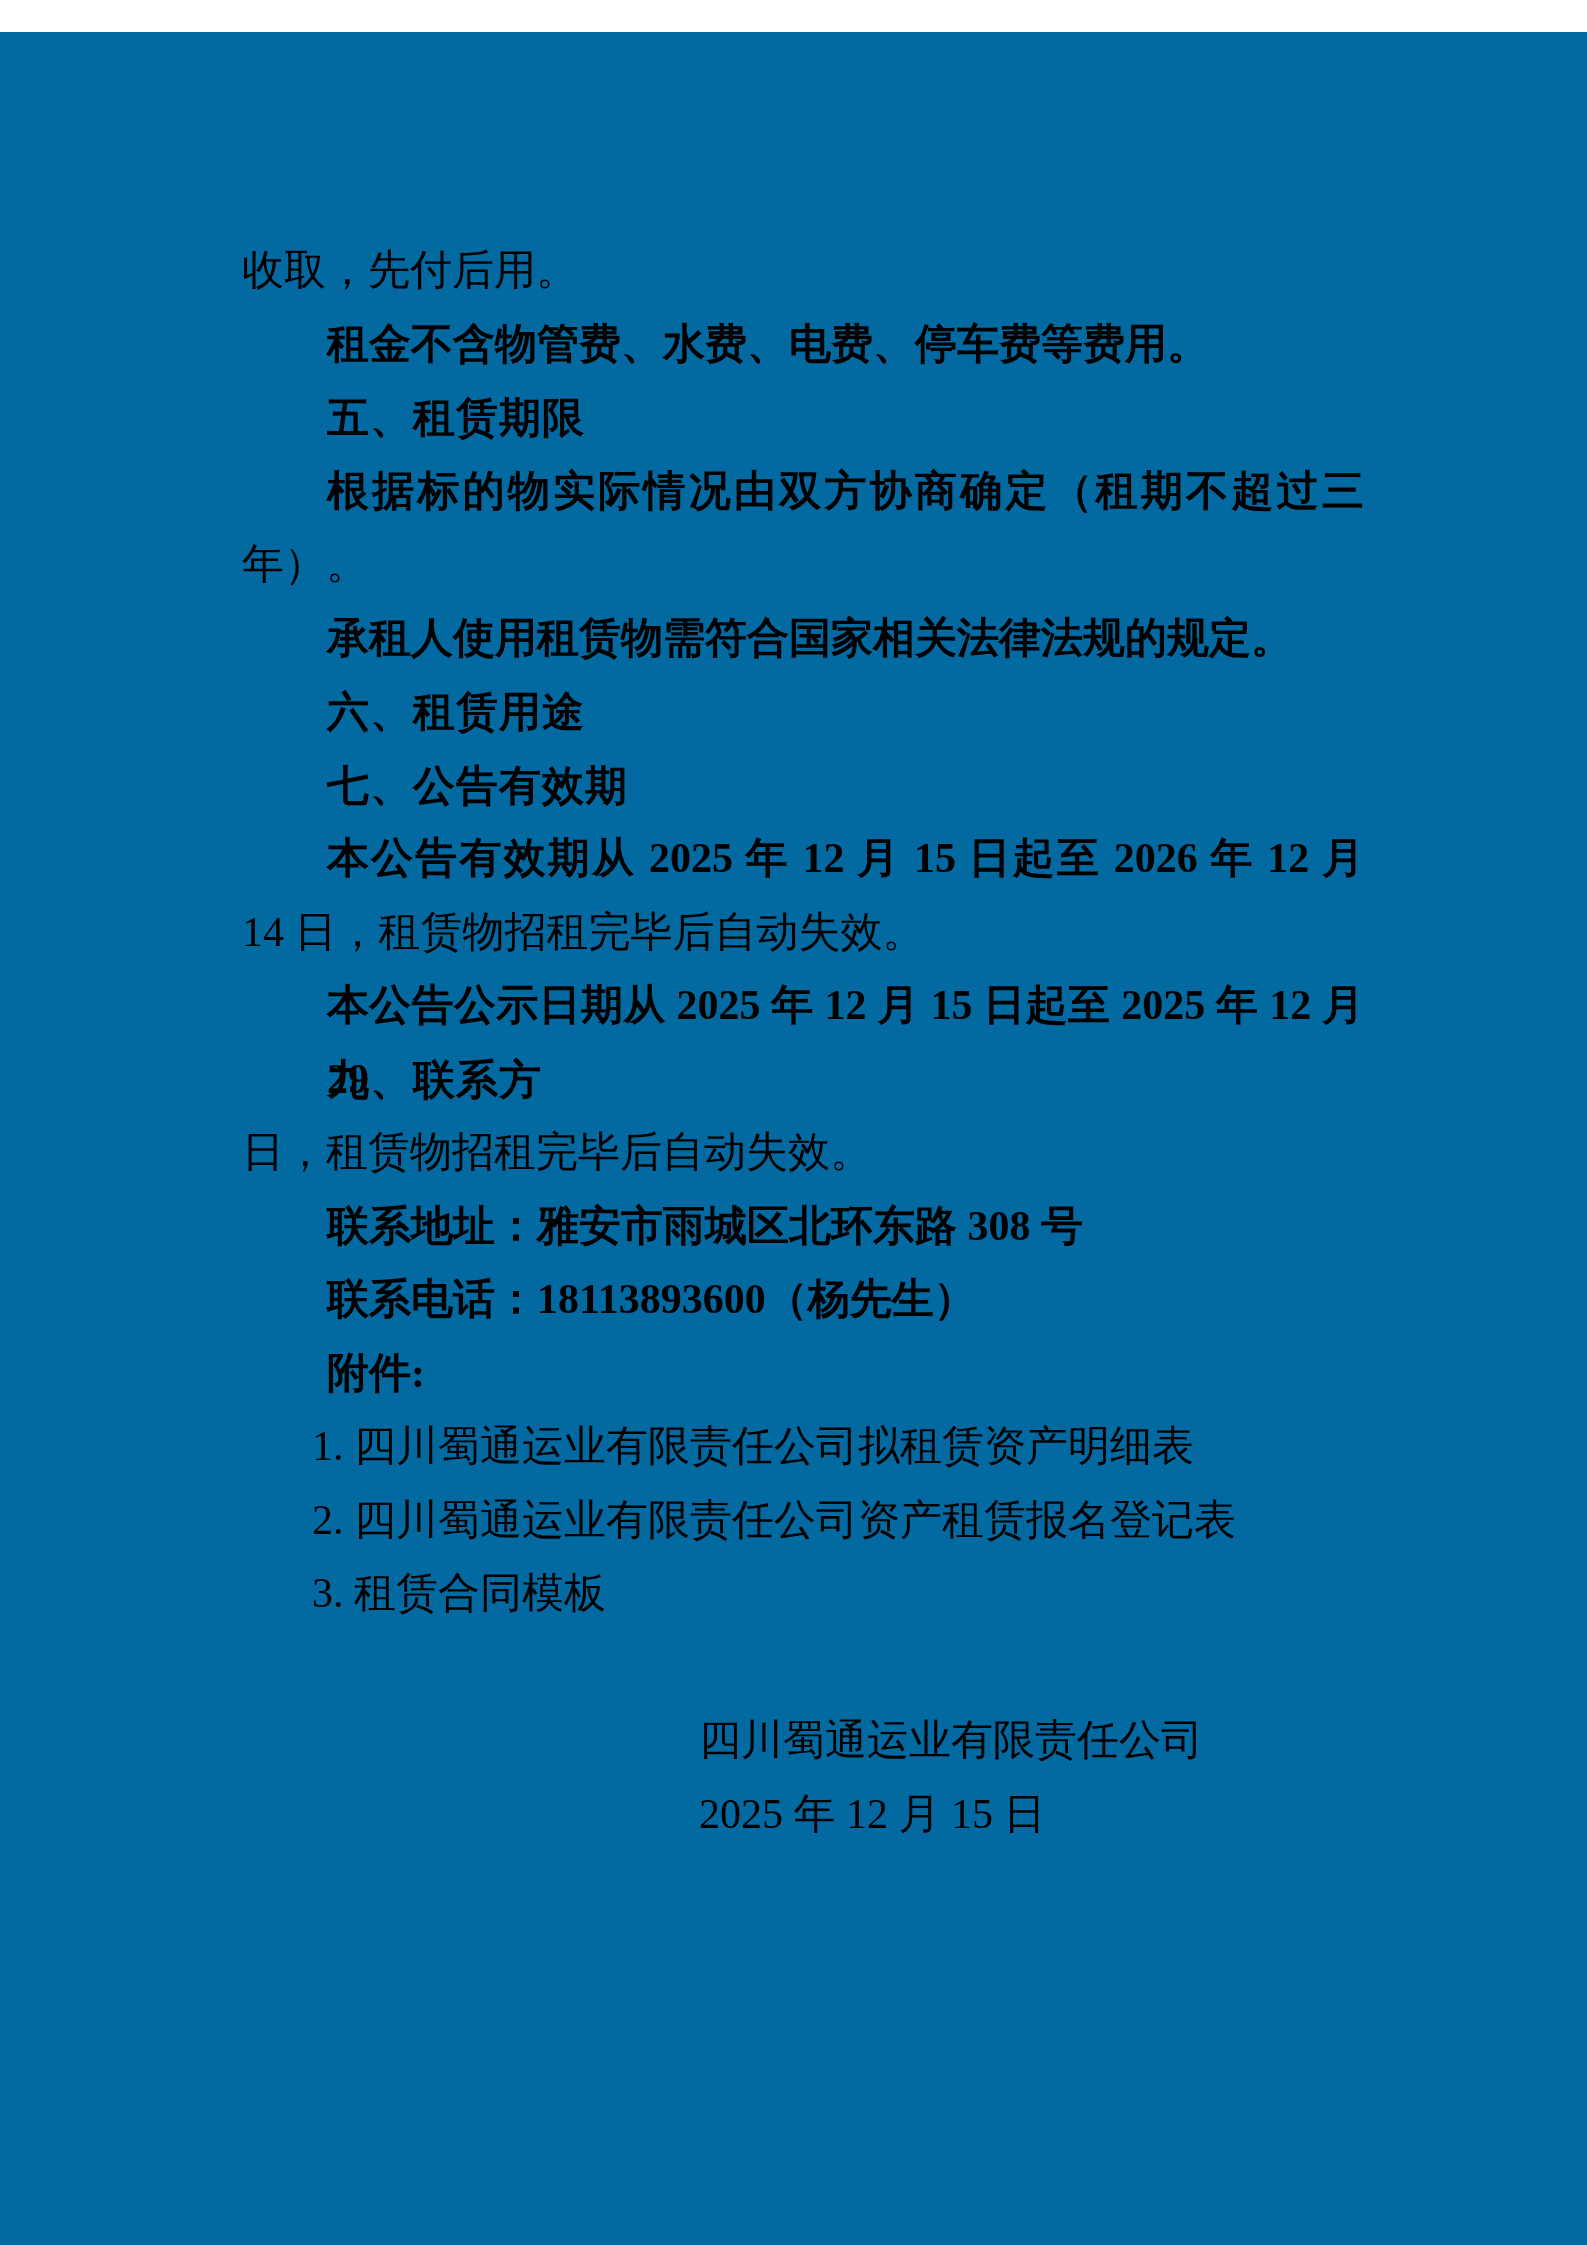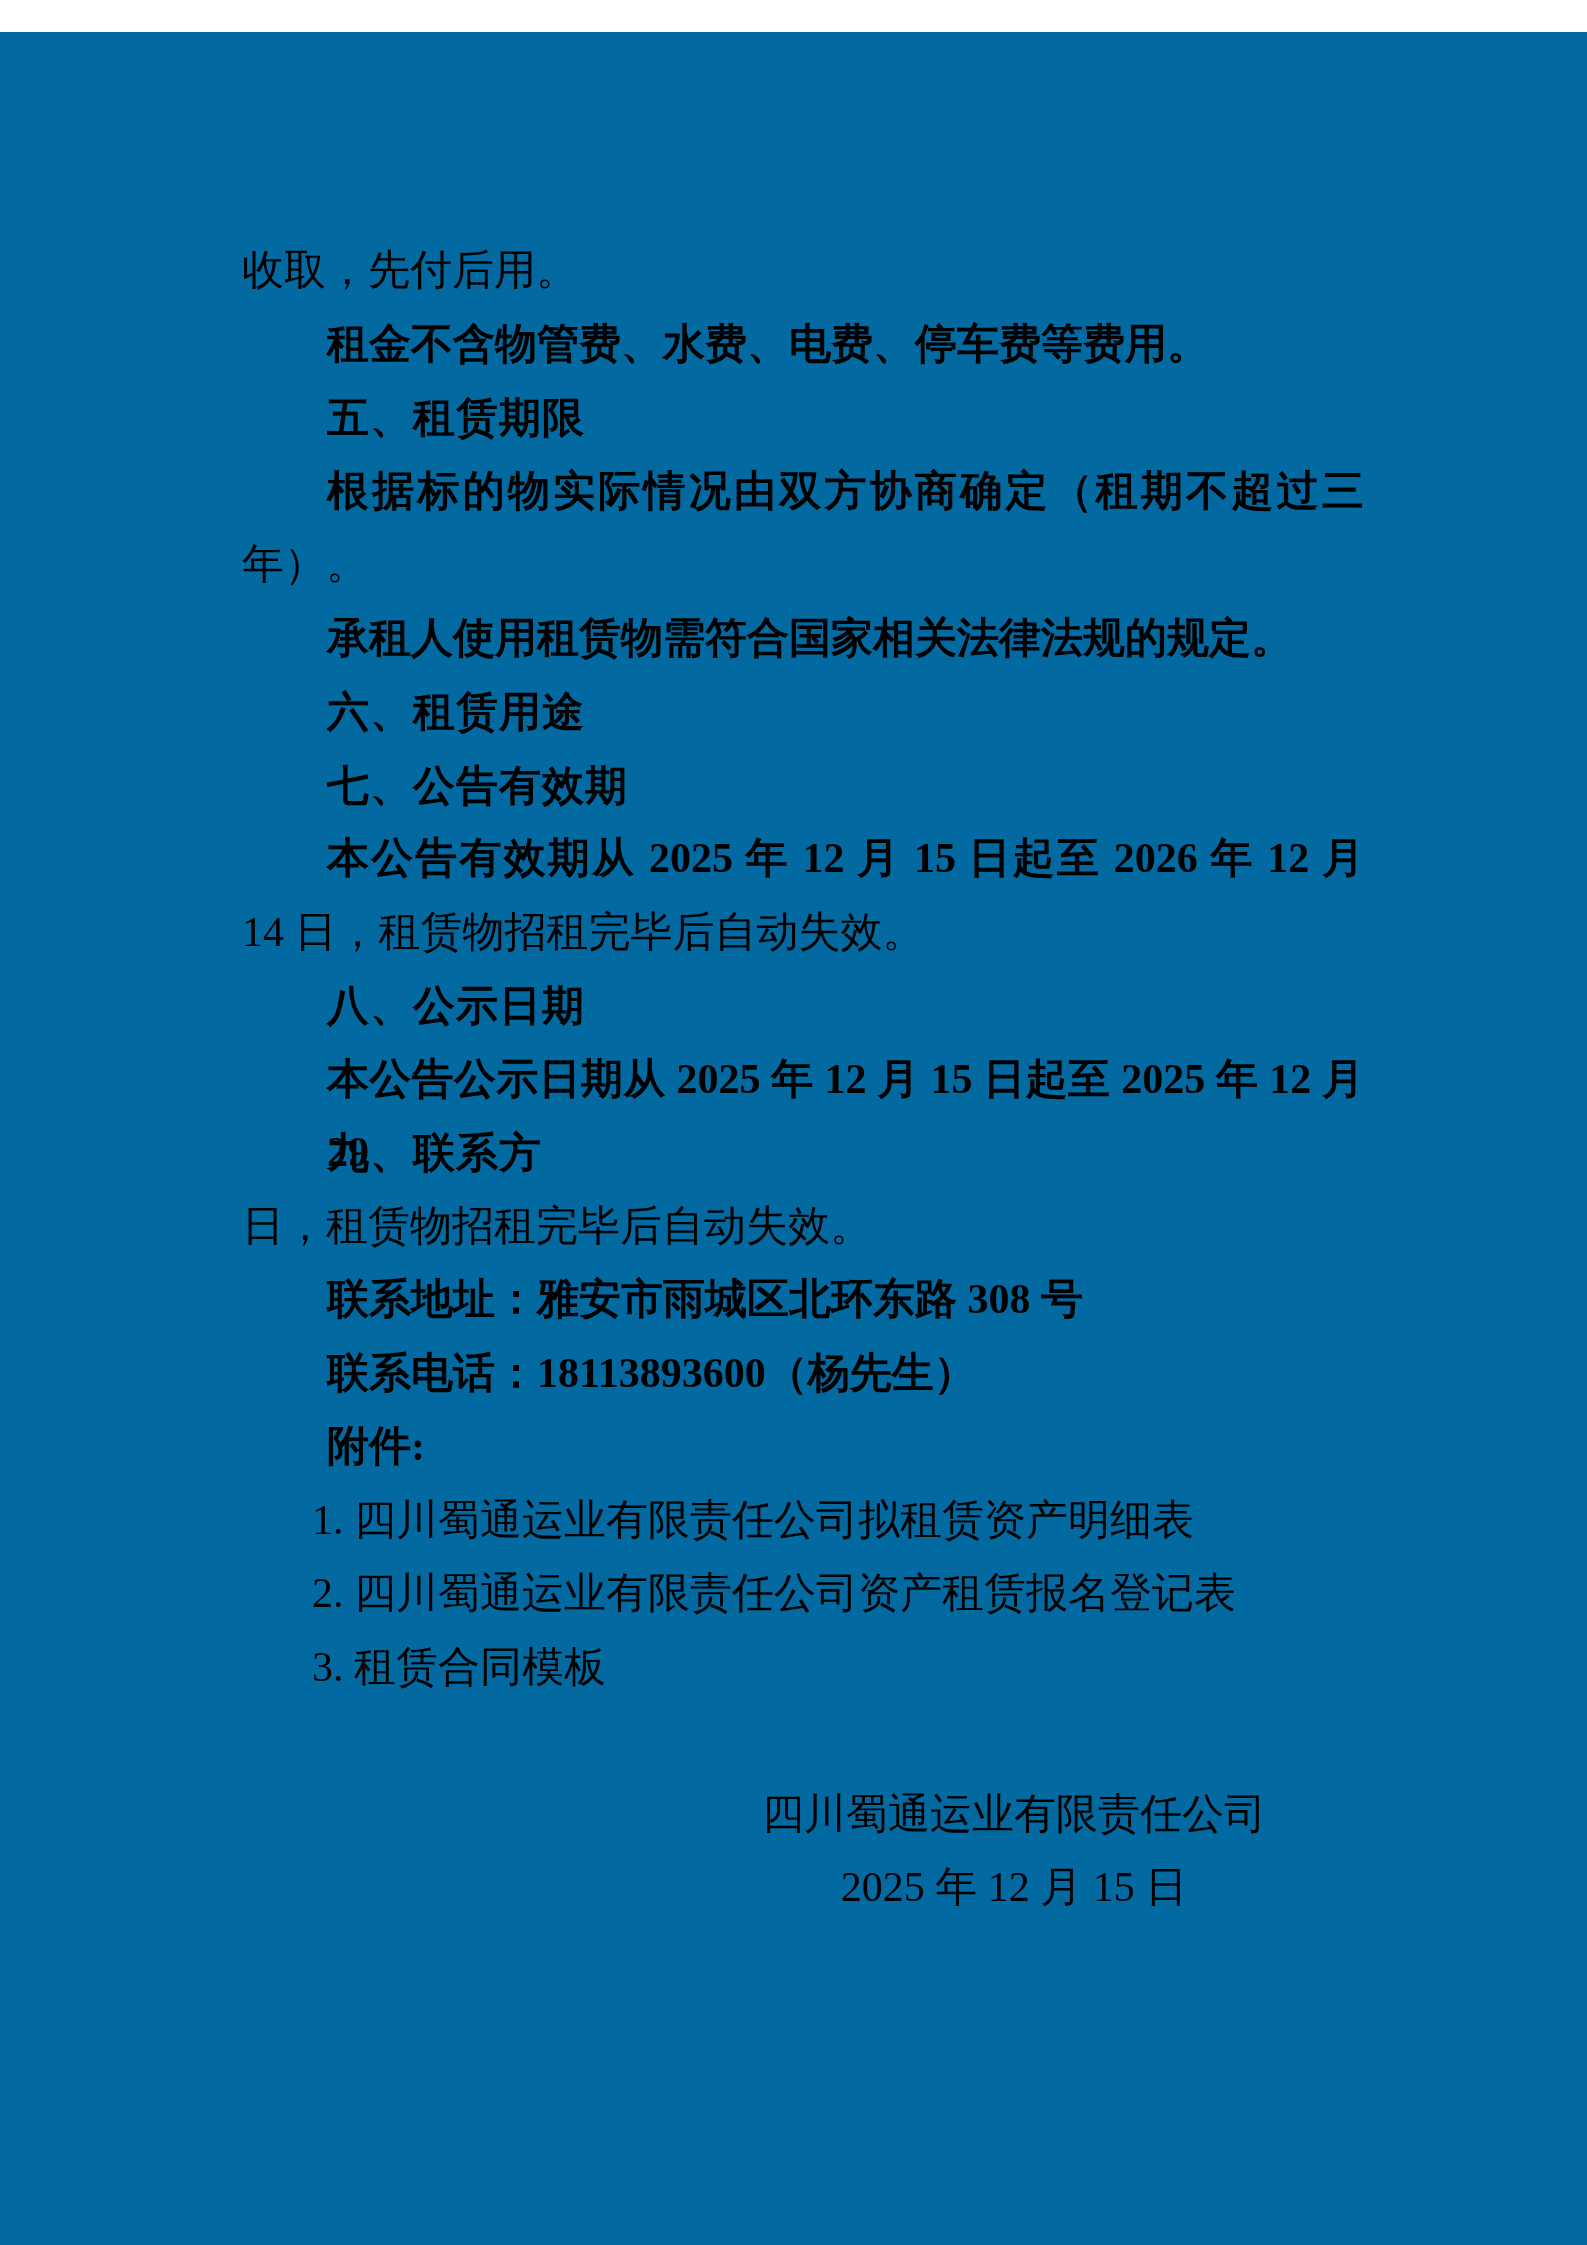--- a/index.html
+++ b/index.html
@@ -36,39 +36,38 @@
     font-weight: 700;
     letter-spacing: 1px;
   }
   .line.just {
     text-align: justify;
     text-align-last: justify;
   }
   .line.signature {
     width: 630px;
     margin-left: 457px;
-    text-align: center;
+    text-align: left;
   }
 </style>
 </head>
 <body>
 
 <div class="page">
   <div class="content" id="doc-lines">
       <div class="line body">收取，先付后用。</div>
       <div class="line body ind">租金不含物管费、水费、电费、停车费等费用。</div>
       <div class="line heading ind">五、租赁期限</div>
       <div class="line body ind just">根据标的物实际情况由双方协商确定（租期不超过三</div>
       <div class="line body">年）。</div>
       <div class="line body ind">承租人使用租赁物需符合国家相关法律法规的规定。</div>
       <div class="line heading ind">六、租赁用途</div>
       <div class="line heading ind">七、公告有效期</div>
       <div class="line body ind just">本公告有效期从 2025 年 12 月 15 日起至 2026 年 12 月</div>
       <div class="line body">14 日，租赁物招租完毕后自动失效。</div>
-      <div class="line heading ind">八、公示日期</div>
       <div class="line body ind just">本公告公示日期从 2025 年 12 月 15 日起至 2025 年 12 月 29</div>
       <div class="line heading ind">九、联系方</div>
       <div class="line body">日，租赁物招租完毕后自动失效。</div>
       <div class="line body ind">联系地址：雅安市雨城区北环东路 308 号</div>
       <div class="line body ind">联系电话：18113893600（杨先生）</div>
       <div class="line body ind">附件:</div>
       <div class="line body num">1. 四川蜀通运业有限责任公司拟租赁资产明细表</div>
       <div class="line body num">2. 四川蜀通运业有限责任公司资产租赁报名登记表</div>
       <div class="line body num">3. 租赁合同模板</div>
       <div class="line blank"></div>

